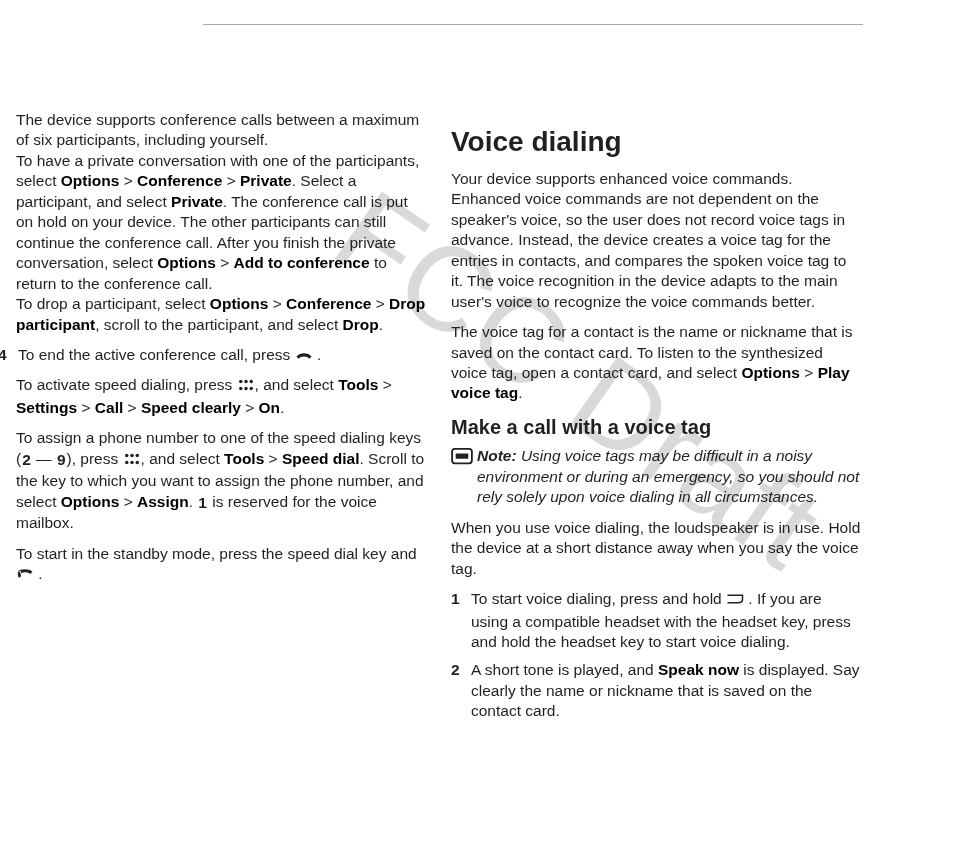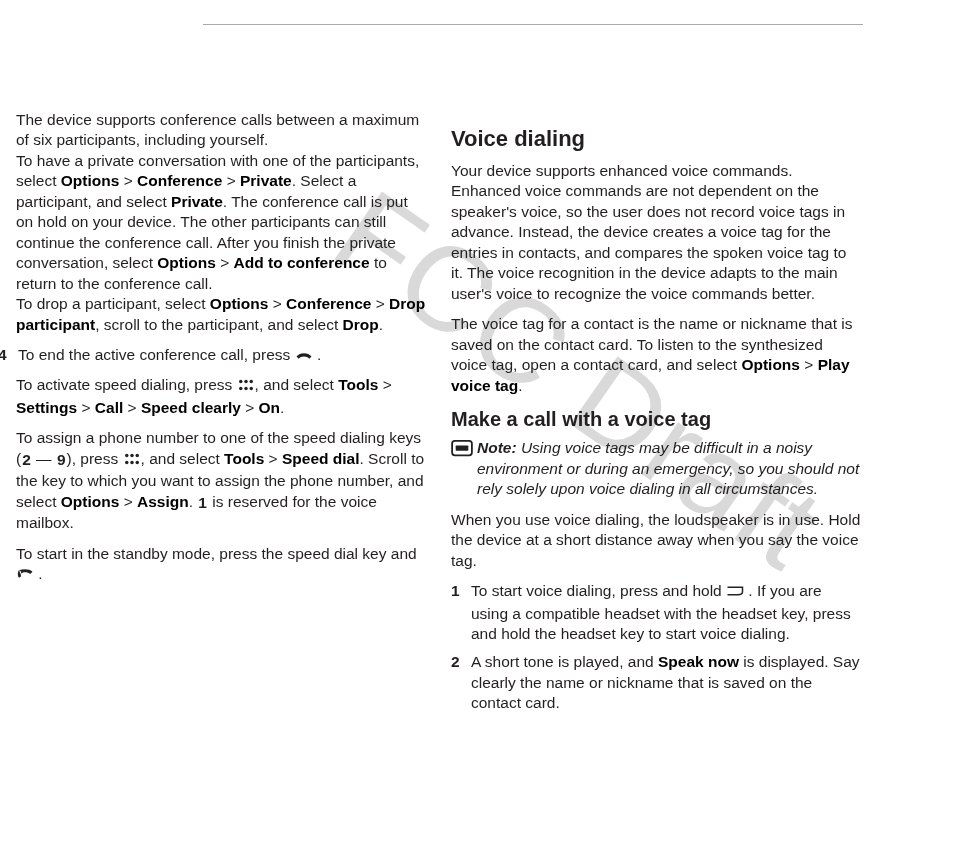--- a/index.html
+++ b/index.html
@@ -28,21 +28,21 @@
   .side-tab {
     position: absolute;
     right: 0;
     top: 0;
     width: 90px;
     height: 858px;
     background: linear-gradient(to bottom, #ffffff 0%, #ffffff 55%, #3a8fd6 85%, #0a59a8 100%);
   }
   p { margin: 0 0 10px 0; }
   h2 {
-    font-size: 22px;
+    font-size: 28px;
     font-weight: 700;
     margin: 14px 0 8px 0;
   }
   h3 {
     font-size: 20px;
     font-weight: 700;
     margin: 10px 0 6px 0;
   }
   .link { color: #000000; font-weight: 700; }
   .bold { font-weight: 700; }

